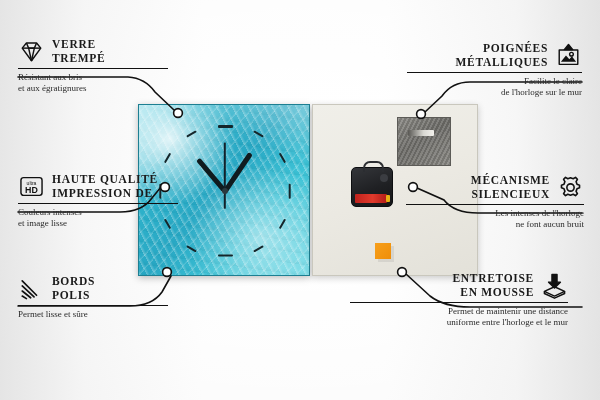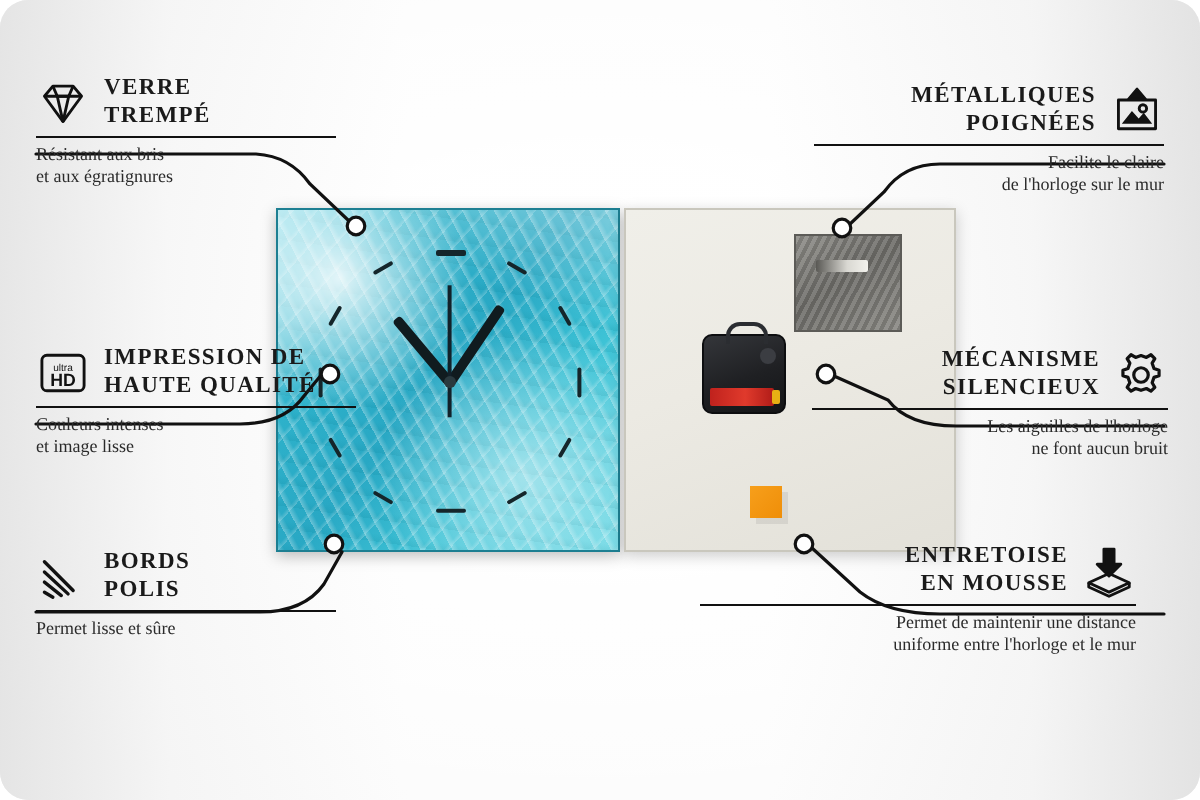--- a/index.html
+++ b/index.html
@@ -5,21 +5,20 @@
   html,body{margin:0;padding:0;}
   body{
     width:600px;height:400px;overflow:hidden;
     font-family:"Liberation Serif", serif;
     background:#ffffff;
   }
   #stage{
     position:relative;width:600px;height:400px;overflow:hidden;
     background:
       radial-gradient(ellipse 70% 60% at 50% 45%, #ffffff 0%, #fdfdfd 40%, #f4f4f4 72%, #e9e9e9 100%);
-    border-radius: 14px;
   }
   #stage:before{
     content:"";position:absolute;inset:0;
     background:linear-gradient(90deg,#e4e4e4 0%,#f7f7f7 14%,#ffffff 34%,#ffffff 64%,#f6f6f6 86%,#e2e2e2 100%);
     opacity:.85;
   }
   .layer{position:absolute;inset:0;}
 
   
   #product{position:absolute;left:138px;top:104px;width:340px;height:172px;}
@@ -193,22 +192,22 @@
   <div class="callout left" style="left:18px;top:173px;width:160px;">
     <div class="hdr">
       <span class="ico">
         <svg width="27" height="27" viewBox="0 0 32 32">
           <rect x="3.5" y="5.5" width="25" height="21" rx="3" fill="none" stroke="#111" stroke-width="1.7"></rect>
           <text x="16" y="14.6" text-anchor="middle" font-family="Liberation Sans, sans-serif" font-size="6" fill="#111">ultra</text>
           <text x="16" y="23.6" text-anchor="middle" font-family="Liberation Sans, sans-serif" font-size="10.5" font-weight="bold" fill="#111">HD</text>
         </svg>
       </span>
       <span>
+        <div class="ttl">HAUTE QUALITÉ</div>
         <div class="ttl">IMPRESSION DE</div>
-        <div class="ttl">HAUTE QUALITÉ</div>
       </span>
     </div>
     <div class="rule"></div>
     <div class="sub">Couleurs intenses</div>
     <div class="sub">et image lisse</div>
   </div>
 
   <div class="callout left" style="left:18px;top:275px;width:150px;">
     <div class="hdr">
       <span class="ico">
@@ -226,22 +225,22 @@
         <div class="ttl">POLIS</div>
       </span>
     </div>
     <div class="rule"></div>
     <div class="sub">Permet lisse et sûre</div>
   </div>
 
   <div class="callout right" style="right:18px;top:42px;width:175px;">
     <div class="hdr">
       <span style="flex:1 1 auto;">
+        <div class="ttl">POIGNÉES</div>
         <div class="ttl">MÉTALLIQUES</div>
-        <div class="ttl">POIGNÉES</div>
       </span>
       <span class="ico">
         <svg width="27" height="27" viewBox="0 0 32 32">
           <g fill="none" stroke="#111" stroke-width="1.7" stroke-linejoin="round">
             <path d="M16,3 L11,9 L21,9 Z" fill="#111"></path>
             <rect x="5" y="9.5" width="22" height="17"></rect>
             <path d="M7,23.5 L13,16 L17,20.5 L20,17 L25,23.5 Z" fill="#111" stroke="none"></path>
             <circle cx="19.5" cy="14.5" r="2.2"></circle>
           </g>
         </svg>
@@ -261,21 +260,21 @@
       <span class="ico">
         <svg width="27" height="27" viewBox="0 0 32 32">
           <g fill="none" stroke="#111" stroke-width="1.9" stroke-linejoin="round">
             <path d="M16,4.5 l3.2,1.1 2.7,-1.6 2.3,2.3 -1.6,2.7 1.1,3.2 3.0,1.0 0,3.2 -3.0,1.0 -1.1,3.2 1.6,2.7 -2.3,2.3 -2.7,-1.6 -3.2,1.1 -3.2,-1.1 -2.7,1.6 -2.3,-2.3 1.6,-2.7 -1.1,-3.2 -3.0,-1.0 0,-3.2 3.0,-1.0 1.1,-3.2 -1.6,-2.7 2.3,-2.3 2.7,1.6 Z"></path>
             <circle cx="16" cy="16" r="4.3"></circle>
           </g>
         </svg>
       </span>
     </div>
     <div class="rule"></div>
-    <div class="sub">Les aiguilles de l'horloge</div>
+    <div class="sub">Les intenses de l'horloge</div>
     <div class="sub">ne font aucun bruit</div>
   </div>
 
   <div class="callout right" style="right:32px;top:272px;width:218px;">
     <div class="hdr">
       <span style="flex:1 1 auto;">
         <div class="ttl">ENTRETOISE</div>
         <div class="ttl">EN MOUSSE</div>
       </span>
       <span class="ico">

